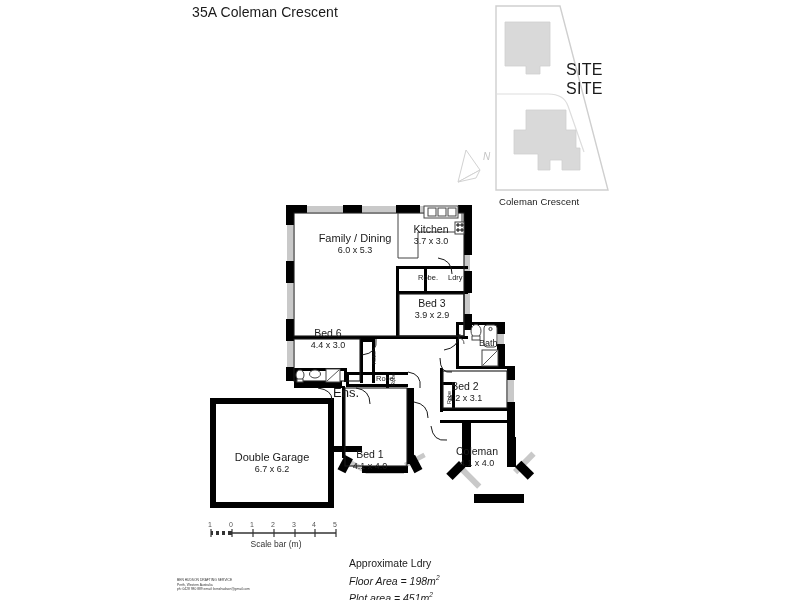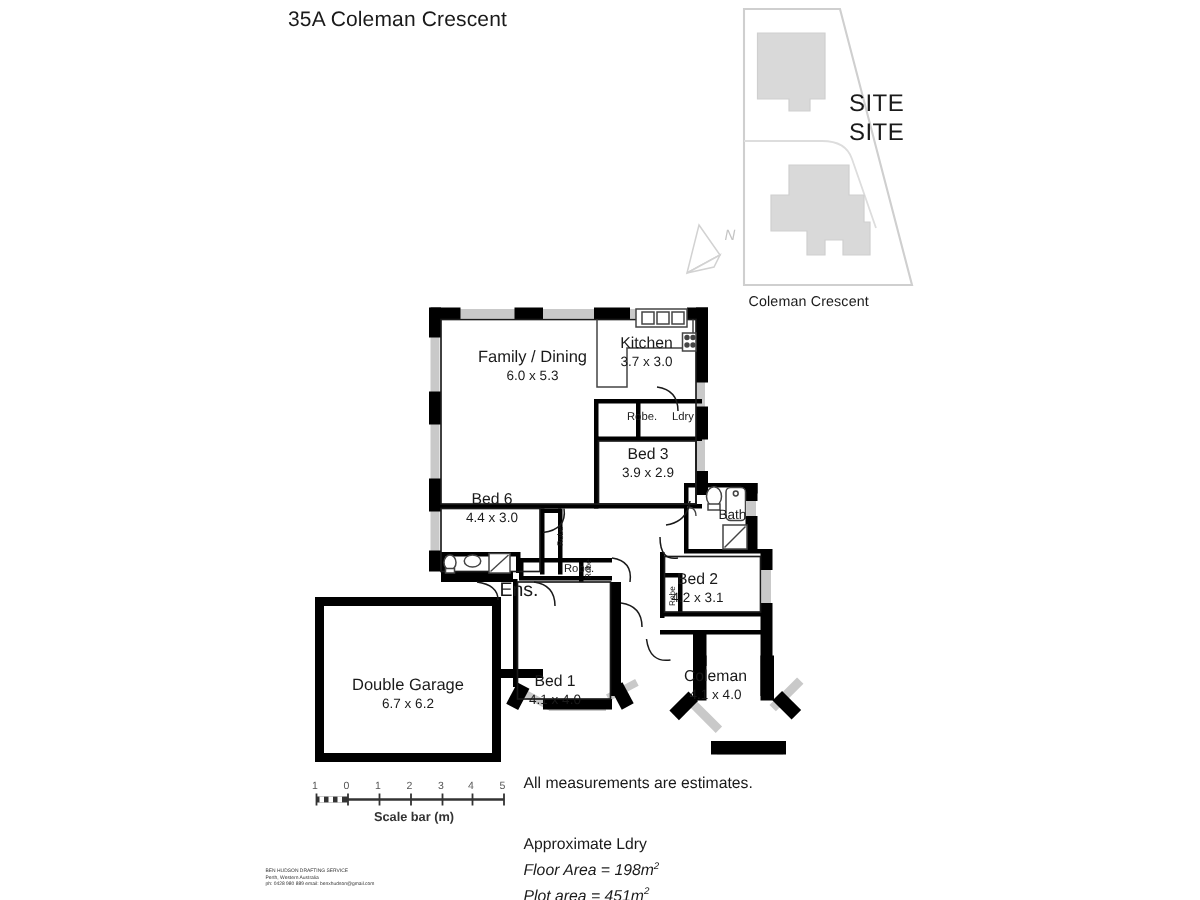--- a/index.html
+++ b/index.html
@@ -32,21 +32,21 @@
   .rm.big .n{font-size:11px;}
   .tiny{position:absolute;font-size:7.5px;white-space:nowrap;margin-left:16px;}
   .vert{position:absolute;font-size:5.5px;white-space:nowrap;
         transform:rotate(-90deg);transform-origin:left top;}
 
   
   #scalewrap{left:206px;top:521px;width:140px;}
   #scalenums{position:relative;height:10px;}
   #scalenums span{position:absolute;font-size:7px;color:#555;}
   #scaletext{position:absolute;left:0;top:18px;width:140px;text-align:center;
-             font-size:8.5px;color:#333;font-weight:bold;}
+             font-size:8.5px;color:#333;}
 
   
   #notes{left:349px;top:515px;font-size:10.5px;line-height:14px;}
   #areas{left:349px;top:557px;font-size:10.5px;line-height:13.5px;}
   #areas .it{font-style:italic;}
   sup{font-size:6.5px;vertical-align:super;}
 
   
   #credit{left:177px;top:578px;font-size:3.3px;line-height:4.6px;color:#333;
           white-space:nowrap;}
@@ -318,21 +318,20 @@
     <span style="left:44px">1</span>
     <span style="left:65px">2</span>
     <span style="left:86px">3</span>
     <span style="left:106px">4</span>
     <span style="left:127px">5</span>
   </div>
   <div id="scaletext">Scale bar (m)</div>
 </div>
 
 <div id="notes" class="abs">
-  <div>All measurements are estimates.</div>
 </div>
 
 <div id="areas" class="abs">
   <div>Approximate Ldry</div>
   <div class="it"><span>Floor Area = 198m</span><sup>2</sup></div>
   <div class="it"><span>Plot area = 451m</span><sup>2</sup></div>
 </div>
 
 <div id="credit" class="abs">
   <div>BEN HUDSON DRAFTING SERVICE</div>

